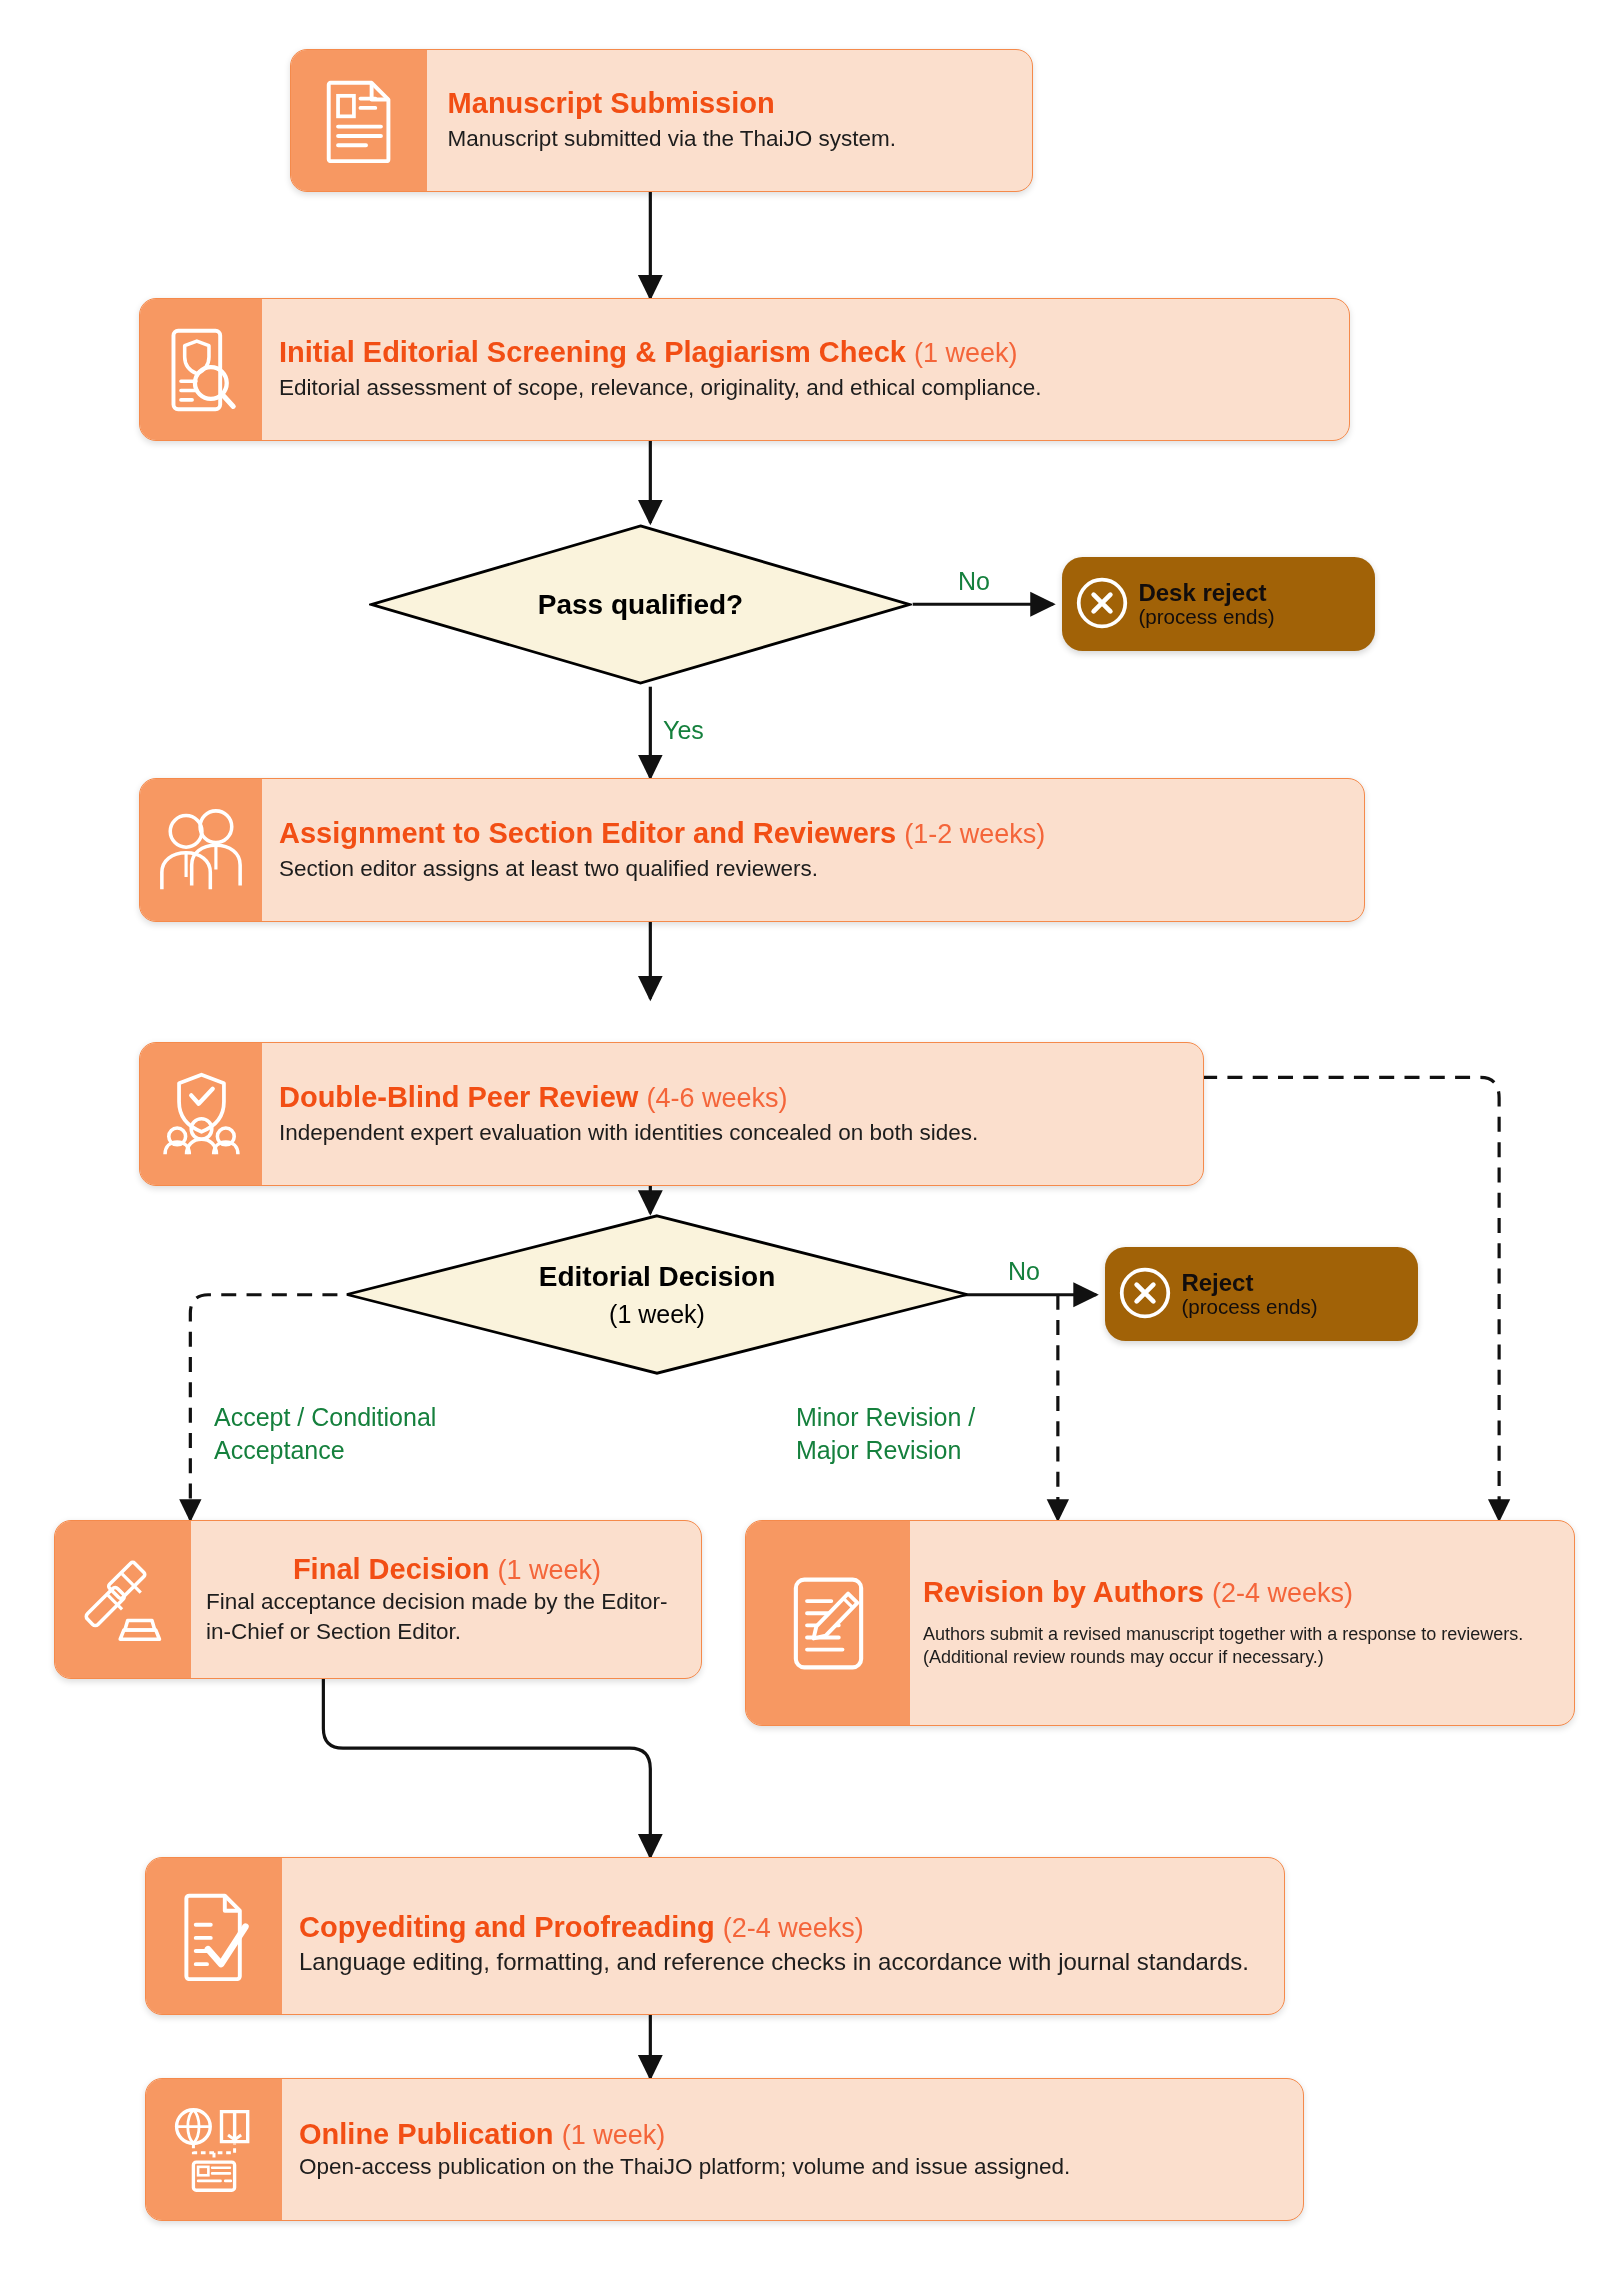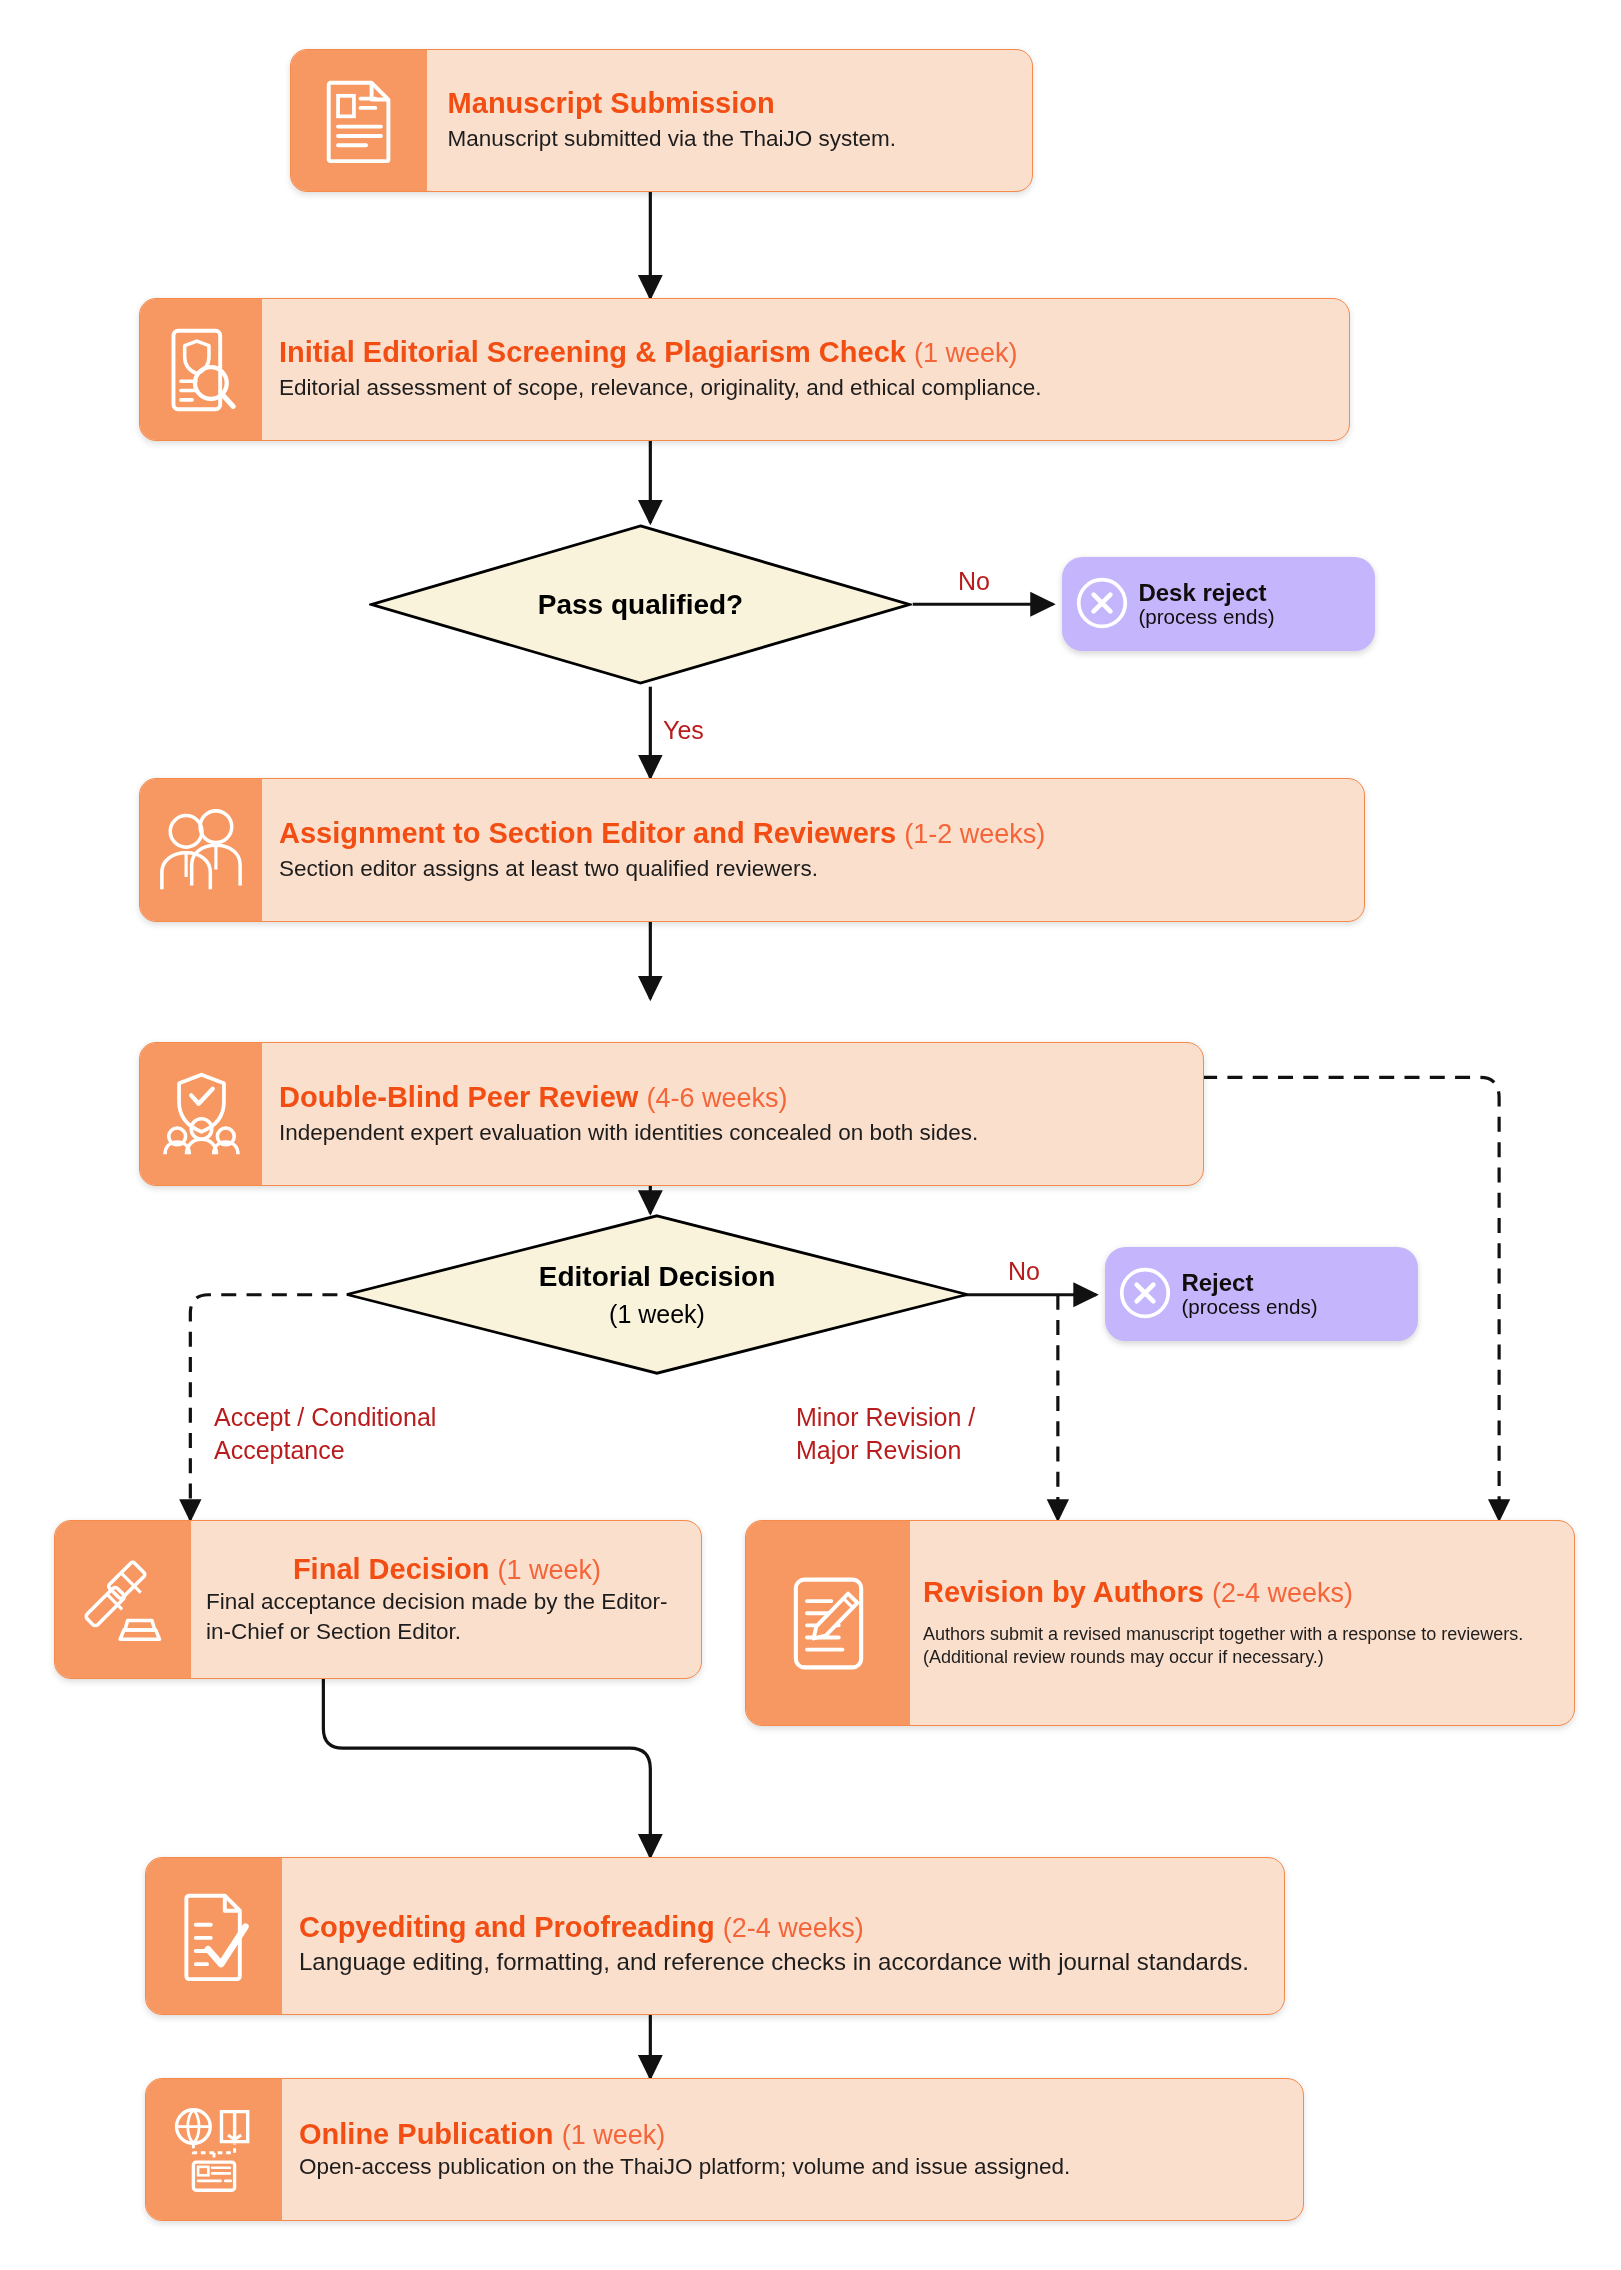--- a/index.html
+++ b/index.html
@@ -20,37 +20,37 @@
   .node .iconbox{flex:0 0 auto;background:#F79862;
         display:flex;align-items:center;justify-content:center;}
   .node .body{flex:1 1 auto;display:flex;flex-direction:column;
         justify-content:center;padding:9.4px 17px 9.4px 17px;}
   .ttl{font-weight:bold;color:#F24E14;line-height:1.12;}
   .ttl .wk{font-weight:normal;color:#F4653A;}
   .dsc{color:#1d1d1d;line-height:1.3;margin-top:4.7px;}
 
   
   .term{position:absolute;display:flex;align-items:center;
-        background:#c4b5fd;border-radius:20.6px;
+        background:#a16207;border-radius:20.6px;
         box-shadow:0 2.8px 6.6px rgba(0,0,0,.16);
         padding:0 19px 0 13px;}
   .term .xwrap{flex:0 0 auto;margin-right:9.4px;}
   .term .tbody{display:flex;flex-direction:column;align-items:flex-start;}
   .term .tttl{font-weight:bold;color:#120d0d;line-height:1.08;}
   .term .tsub{color:#120d0d;line-height:1.1;}
 
   
   .diamond{position:absolute;}
   .diamond .dtext{position:absolute;inset:0;display:flex;flex-direction:column;
         align-items:center;justify-content:center;text-align:center;
         color:#000;font-weight:bold;line-height:1.2;pointer-events:none;}
   .diamond .dsecond{font-weight:normal;margin-top:5.6px;}
 
   
-  .elabel{position:absolute;color:#b91c1c;white-space:pre;line-height:1.32;}
+  .elabel{position:absolute;color:#15803d;white-space:pre;line-height:1.32;}
 </style>
 </head>
 <body>
 
 <div id="canvas">
 
   <svg id="wires" viewBox="0 0 1731 2423">
     <defs>
       <marker id="ah" markerWidth="9" markerHeight="9" refX="7.2" refY="4.5" orient="auto" markerUnits="strokeWidth">
         <path d="M0,0.6 L8,4.5 L0,8.4 z" fill="#111"></path>

